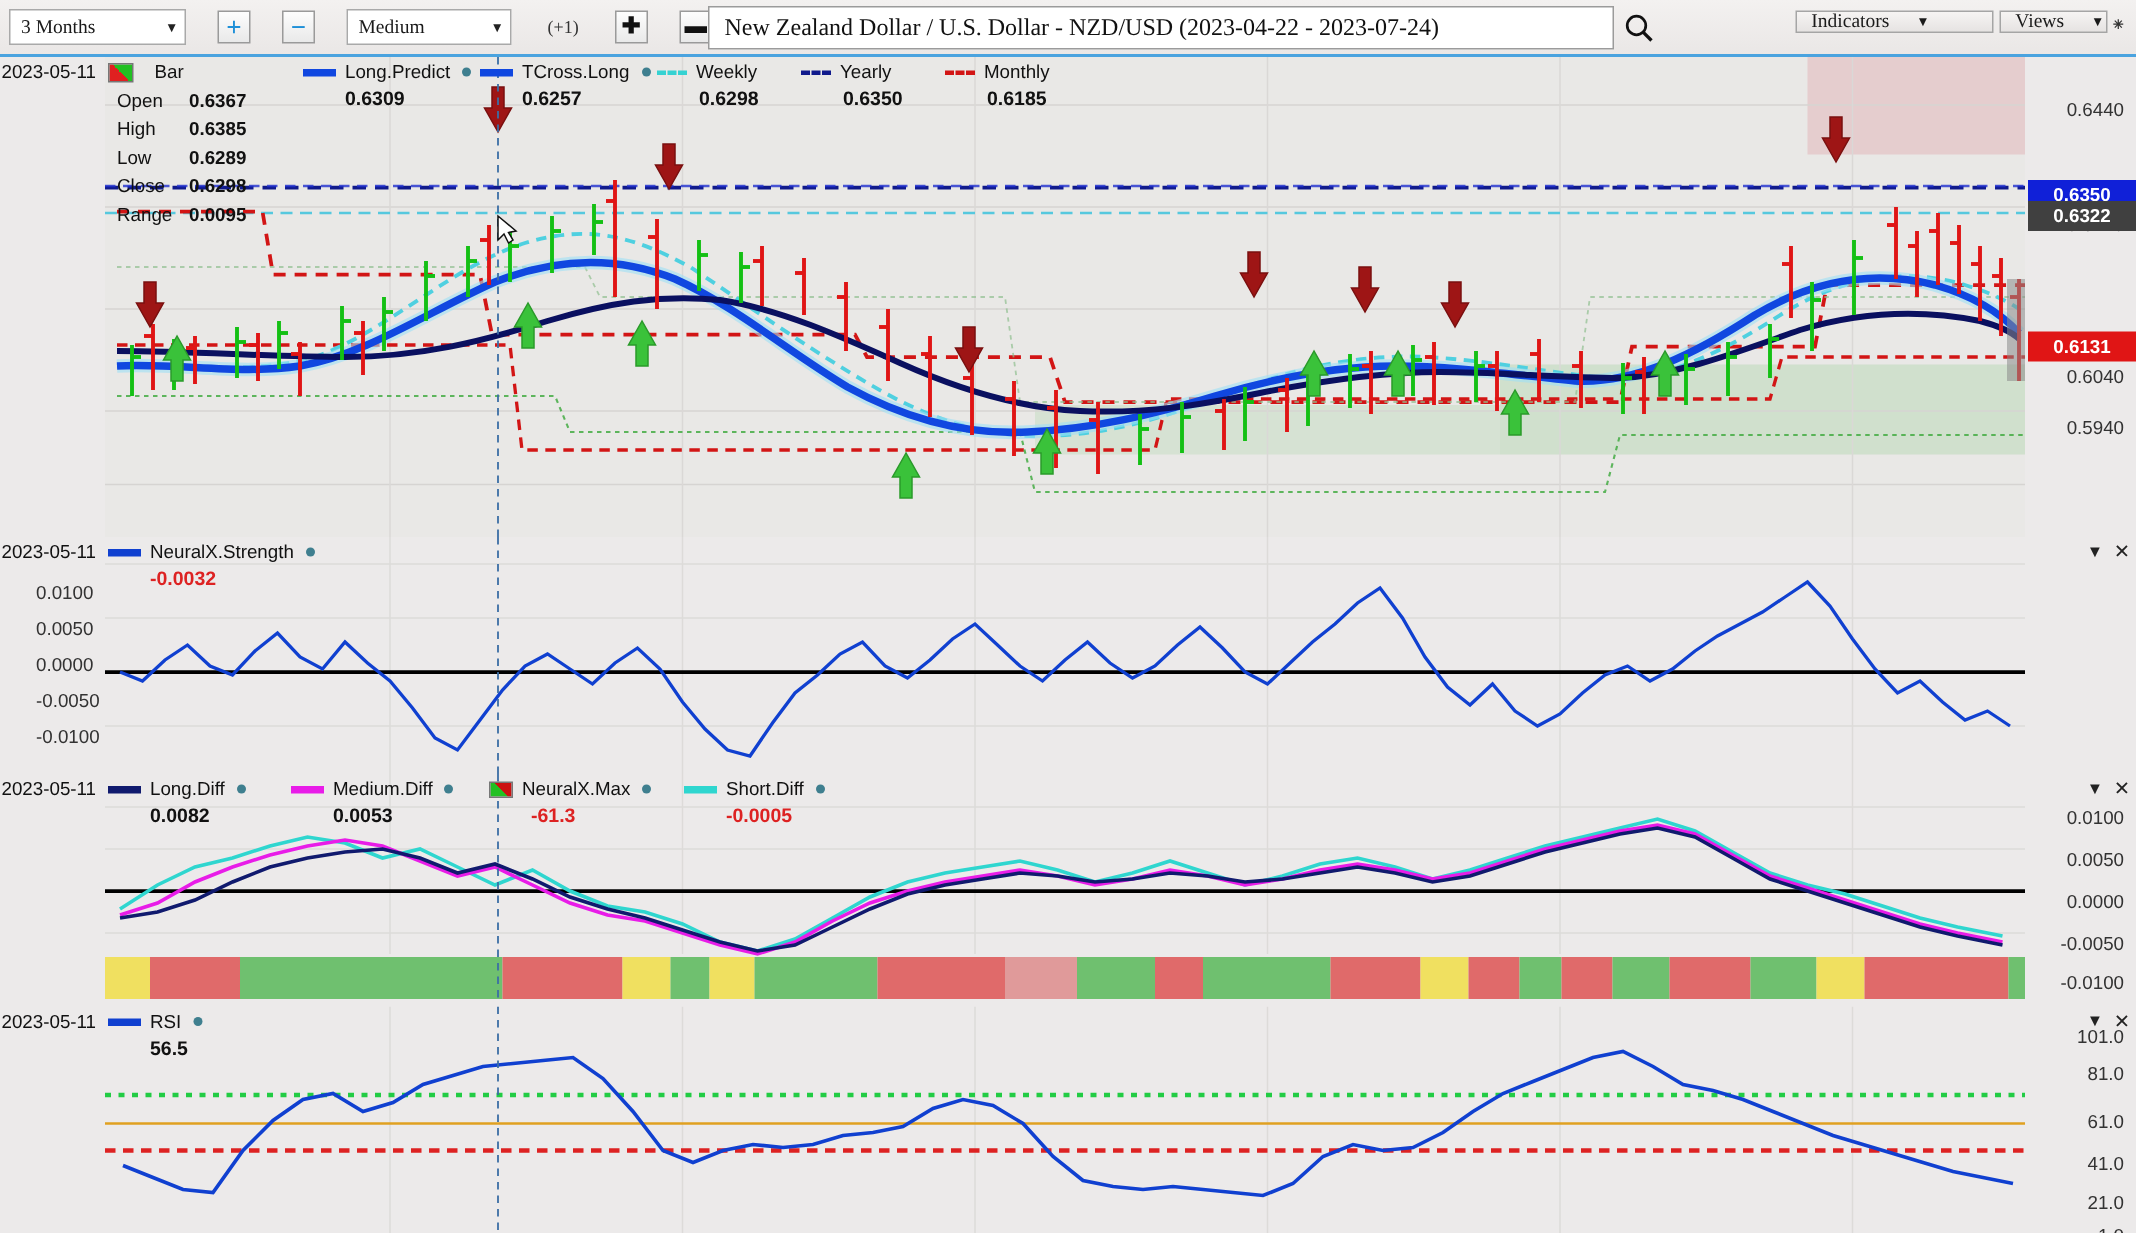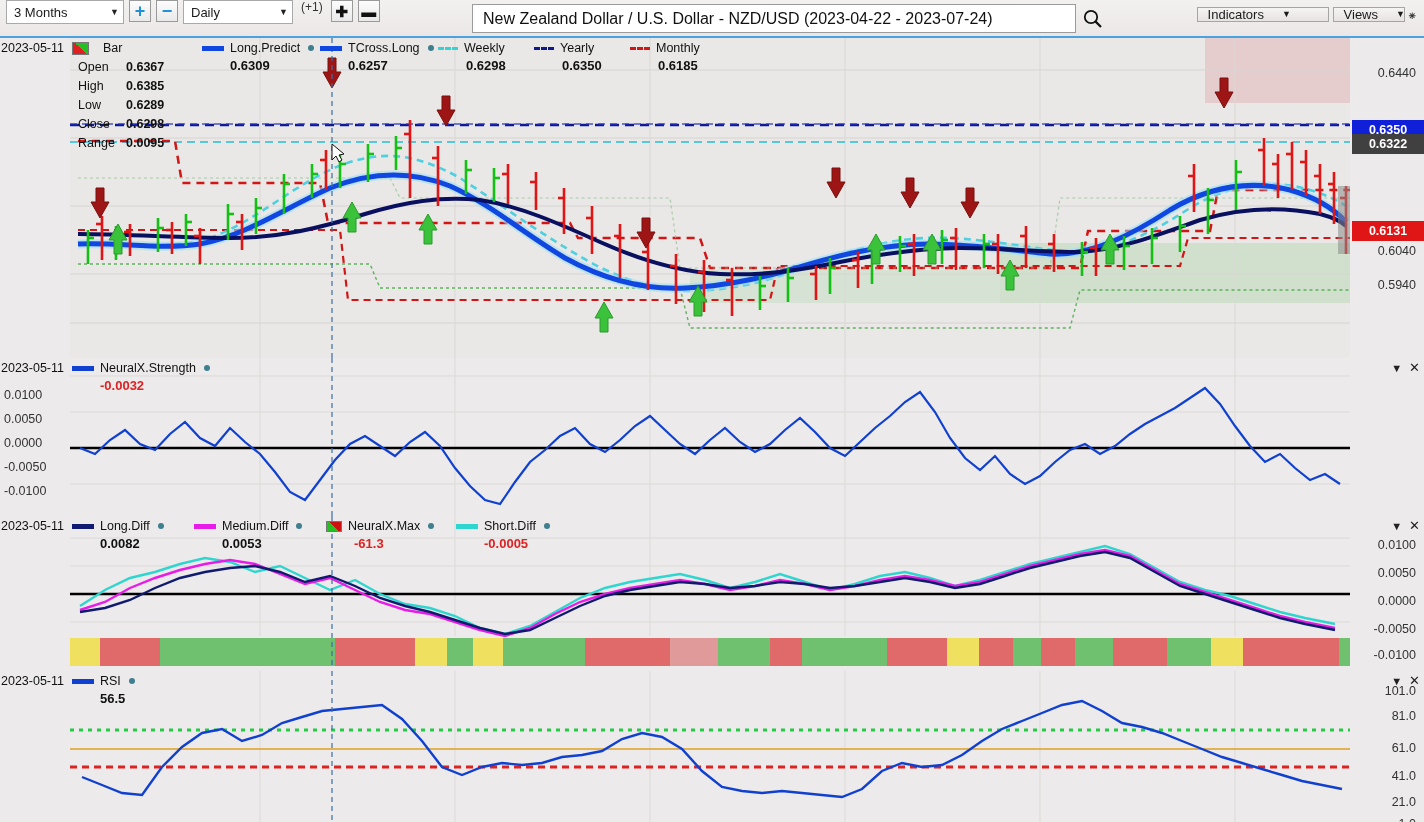--- a/index.html
+++ b/index.html
@@ -9,23 +9,24 @@
     font-family: "Liberation Sans", sans-serif;
     overflow: hidden;
     position: relative;
   }
 
   
   .toolbar {
     height: 38px; width: 1424px;
     background: linear-gradient(#f3f1f0, #eae7e6);
     border-bottom: 2px solid #4aa3df;
-    display: flex; align-items: flex-start;
-    padding: 0 6px; gap: 5px;
+    display: flex; align-items: center;
+    padding: 0 6px; gap: 21px;
     position: relative;
+    font-family: Liberation Serif, serif;
   }
   .tb-select {
     height: 24px; background: #fff;
     border: 1px solid #a9a9a9;
     display: flex; align-items: center;
     padding: 0 4px 0 7px;
     font-size: 13px; color: #1a1a1a;
     position: relative;
   }
   .tb-select .sel-label { white-space: nowrap; }
@@ -90,20 +91,21 @@
     position: absolute; top: 0; height: 100%;
     background: #eceaea;
   }
   .axis-left { left: 0; width: 70px; }
   .axis-right { left: 1350px; width: 74px; }
 
   .axis-tick {
     position: absolute; right: 8px;
     font-size: 12.5px; color: #333;
     white-space: nowrap;
+    margin-left: 20px;
   }
   .axis-tick.left-al { right: auto; left: 4px; }
 
   
   .legend {
     position: absolute; left: 0; top: 3px;
     display: flex; align-items: flex-start;
     font-size: 12.5px; color: #111;
     z-index: 30;
     pointer-events: none;
@@ -195,21 +197,21 @@
 <body>
 
 <div class="toolbar">
   <div class="tb-select w-range">
     <span class="sel-label">3 Months</span>
     <span class="caret">▼</span>
   </div>
   <div class="sq-btn blue">+</div>
   <div class="sq-btn blue">−</div>
   <div class="tb-select w-interval">
-    <span class="sel-label">Daily</span>
+    <span class="sel-label">Medium</span>
     <span class="caret">▼</span>
   </div>
   <span class="plus1">(+1)</span>
   <div class="sq-btn dark">✚</div>
   <div class="sq-btn dark">▬</div>
 
   <div class="symbol-box">
     <span>New Zealand Dollar / U.S. Dollar - NZD/USD (2023-04-22 - 2023-07-24)</span>
   </div>
 

